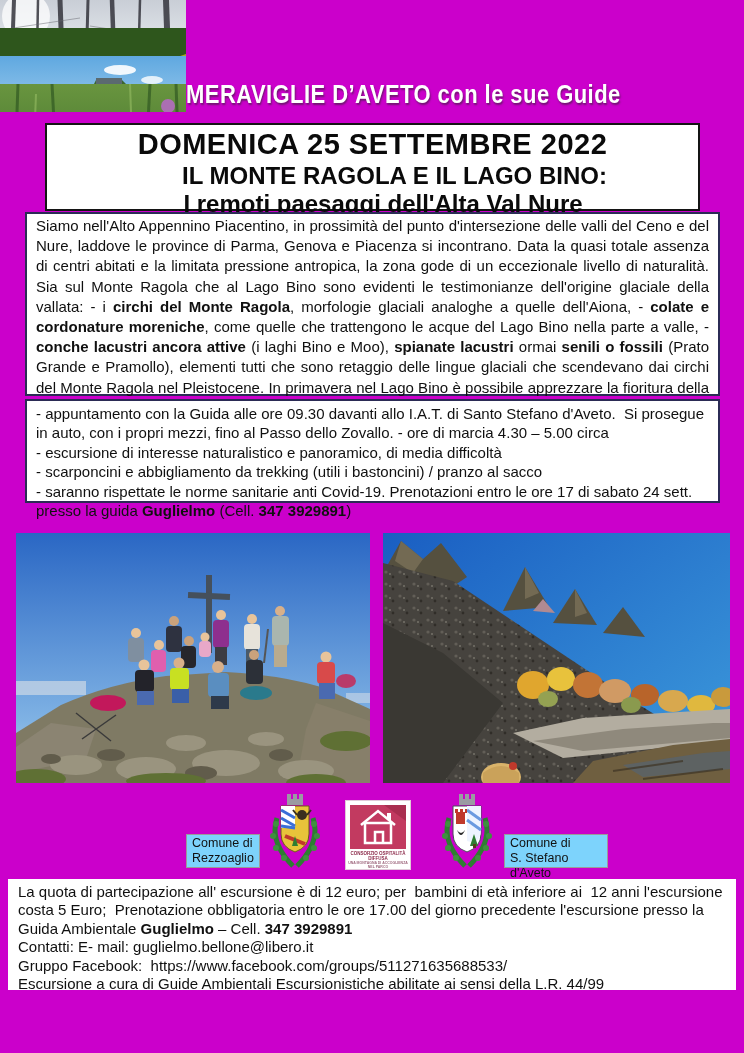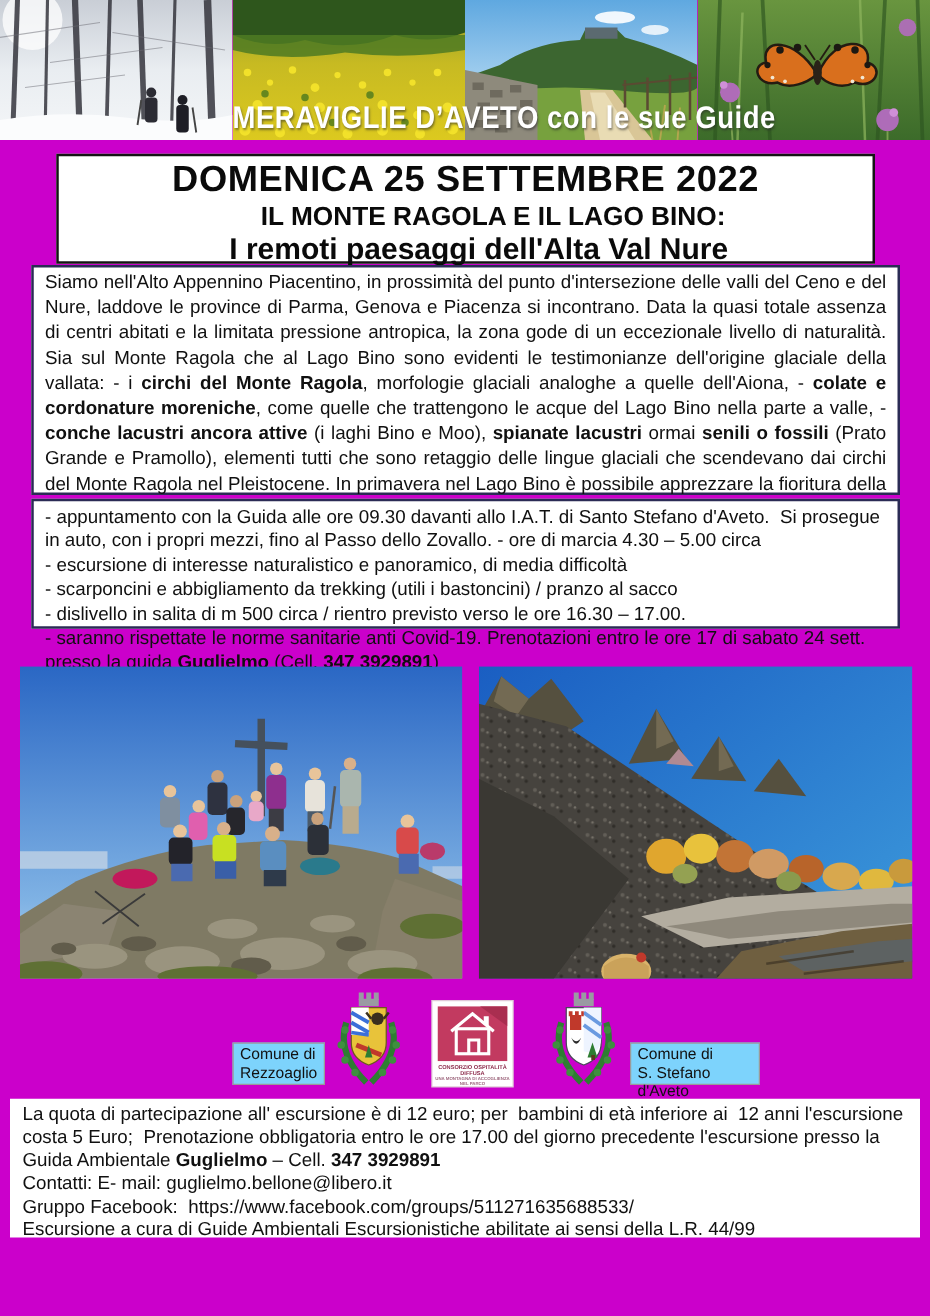--- a/index.html
+++ b/index.html
@@ -1,33 +1,33 @@
 <!DOCTYPE html>
 <html><head>
 <meta charset="utf-8">
 <style>
   html,body{margin:0;padding:0;}
   body{font-family:"Liberation Sans","DejaVu Sans",sans-serif;background:#777;}
   .page{position:relative;width:744px;height:1053px;margin:0 auto;background:#cb00cb;overflow:hidden;}
 
   
-  .header{position:absolute;left:0;top:0;width:744px;height:112px;display:flex;}
+  .header{position:absolute;left:0;top:0;width:744px;height:112px;display:flex;flex-direction:column;}
   .hphoto{width:186px;height:112px;overflow:hidden;}
   .hphoto svg{display:block;}
   .banner-text{
     position:absolute;left:186px;top:80px;width:560px;
     color:#fff;font-size:25px;font-weight:bold;letter-spacing:.5px;
     transform:scaleX(.88);transform-origin:left center;
     text-shadow:1px 2px 2px rgba(40,40,40,.55);white-space:nowrap;}
 
   
   .title-box{position:absolute;left:45px;top:123px;width:655px;height:88px;
     background:#fff;border:2px solid #141414;box-sizing:border-box;text-align:center;}
   .title-date{font-size:29px;font-weight:800;color:#0a0a0a;letter-spacing:.5px;margin-top:3px;}
-  .title-l1{font-size:21px;font-weight:800;color:#0a0a0a;margin-top:1px;padding-left:44px;}
+  .title-l1{font-size:24px;font-weight:800;color:#0a0a0a;margin-top:1px;padding-left:44px;}
   .title-l2{font-size:24px;font-weight:700;color:#0a0a0a;margin-top:0px;margin-left:21px;}
 
   
   .intro-box{position:absolute;left:25px;top:212px;width:695px;height:184px;
     background:#fff;border:2px solid #2b2b55;box-sizing:border-box;padding:2px 9px;}
   .intro-box p{margin:0;font-size:15px;line-height:20.2px;color:#101010;text-align:justify;white-space:pre-wrap;}
 
   .details-box{position:absolute;left:25px;top:399px;width:695px;height:104px;
     background:#fff;border:2px solid #2b2b55;box-sizing:border-box;padding:3px 9px;}
   .dline{font-size:15px;line-height:19.4px;color:#101010;white-space:pre-wrap;}
@@ -253,21 +253,20 @@
   </div>
 
   <div class="intro-box">
     <p>Siamo nell'Alto Appennino Piacentino, in prossimità del punto d'intersezione delle valli del Ceno e del Nure, laddove le province di Parma, Genova e Piacenza si incontrano. Data la quasi totale assenza di centri abitati e la limitata pressione antropica, la zona gode di un eccezionale livello di naturalità. Sia sul Monte Ragola che al Lago Bino sono evidenti le testimonianze dell'origine glaciale della vallata: - i <b>circhi del Monte Ragola</b>, morfologie glaciali analoghe a quelle dell'Aiona, - <b>colate e cordonature moreniche</b>, come quelle che trattengono le acque del Lago Bino nella parte a valle, - <b>conche lacustri ancora attive</b> (i laghi Bino e Moo), <b>spianate lacustri</b> ormai <b>senili o fossili</b> (Prato Grande e Pramollo), elementi tutti che sono retaggio delle lingue glaciali che scendevano dai circhi del Monte Ragola nel Pleistocene. In primavera nel Lago Bino è possibile apprezzare la fioritura della <b>Ninfea Gialla</b>. Nelle vicinanze si trova anche la <b>cascata del Lardana</b>, la più alta dell'appennino Piacentino.</p>
   </div>
 
   <div class="details-box">
     <div class="dline">- appuntamento con la Guida alle ore 09.30 davanti allo I.A.T. di Santo Stefano d'Aveto.  Si prosegue in auto, con i propri mezzi, fino al Passo dello Zovallo. - ore di marcia 4.30 – 5.00 circa</div>
     <div class="dline">- escursione di interesse naturalistico e panoramico, di media difficoltà</div>
     <div class="dline">- scarponcini e abbigliamento da trekking (utili i bastoncini) / pranzo al sacco</div>
-    <div class="dline">- dislivello in salita di m 500 circa / rientro previsto verso le ore 16.30 – 17.00.</div>
     <div class="dline">- saranno rispettate le norme sanitarie anti Covid-19. Prenotazioni entro le ore 17 di sabato 24 sett. presso la guida <b>Guglielmo</b> (Cell. <b>347 3929891</b>)</div>
   </div>
 
   <div class="photo left">
     <svg width="354" height="250" viewBox="0 0 354 250">
       <defs>
         <linearGradient id="psky" x1="0" y1="0" x2="0" y2="1">
           <stop offset="0" stop-color="#2a67c4"></stop>
             <stop offset=".75" stop-color="#7fb2e4"></stop>
             <stop offset="1" stop-color="#b9d7ef"></stop>

